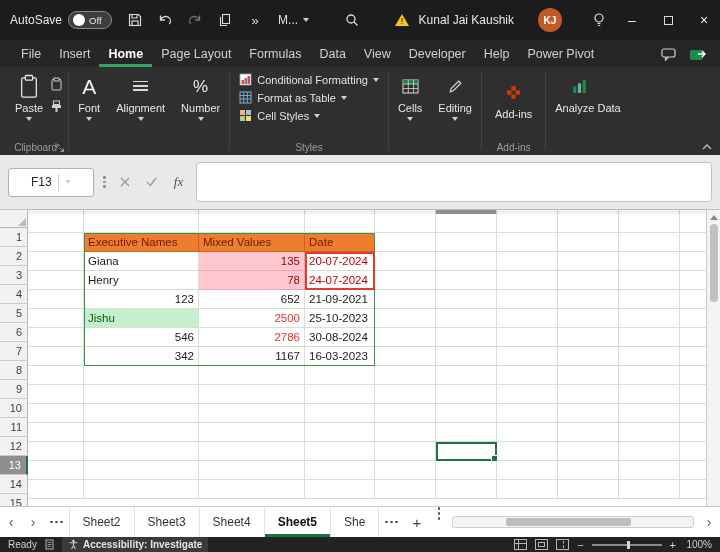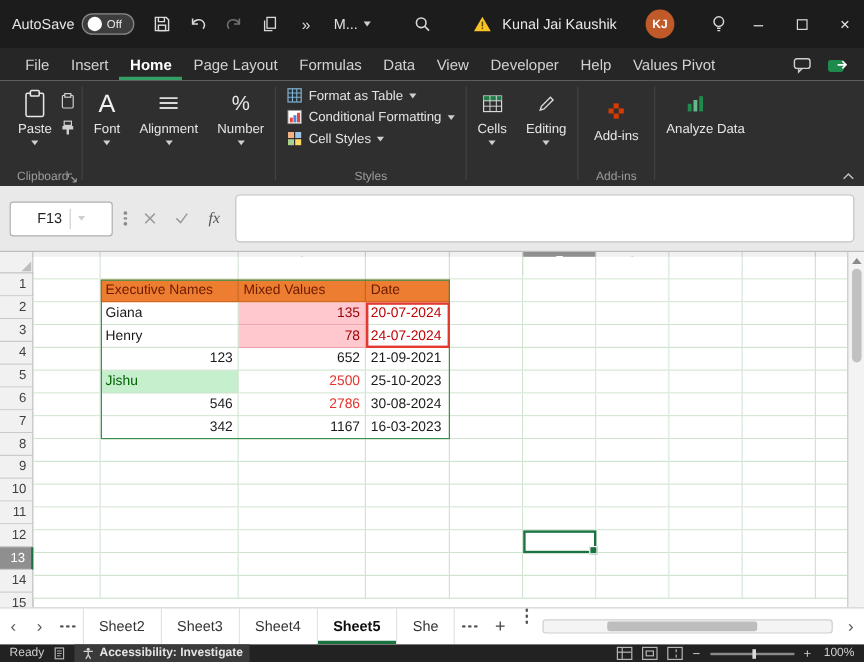--- a/index.html
+++ b/index.html
@@ -189,21 +189,21 @@
     <div style="display:flex">
         <div class="mitem">File</div>
         <div class="mitem">Insert</div>
         <div class="mitem active">Home</div>
         <div class="mitem">Page Layout</div>
         <div class="mitem">Formulas</div>
         <div class="mitem">Data</div>
         <div class="mitem">View</div>
         <div class="mitem">Developer</div>
         <div class="mitem">Help</div>
-        <div class="mitem">Values Pivot</div>
+        <div class="mitem">Power Pivot</div>
       </div>
     <div class="menu-right">
       <span>
           <svg width="17" height="16" viewBox="0 0 17 16">
             <rect x="2" y="3" width="13" height="8" rx="2" fill="none" stroke="#cfcfcf" stroke-width="1.2"></rect>
             <path d="M5.5 11v3l3-3" fill="none" stroke="#cfcfcf" stroke-width="1.2"></path>
           </svg>
         </span>
       <span>
           <svg width="19" height="16" viewBox="0 0 19 16">
@@ -264,34 +264,34 @@
       <span class="icon-slot">
           <span class="pct">%</span>
         </span>
       <span>Number</span>
       <span class="caret"></span>
     </div>
     <div class="vsep"></div>
     <div class="styles">
       <div class="srow">
         <svg width="13" height="13" viewBox="0 0 13 13">
-            <rect x="1" y="1" width="11" height="11" fill="none" stroke="#7fb3d5"></rect>
-            <path d="M1 4.5h11M1 8h11M4.7 1v11M8.3 1v11" stroke="#7fb3d5" stroke-width=".9"></path>
-          </svg>
-        <span>Format as Table</span>
-        <span class="caret"></span>
-      </div>
-      <div class="srow">
-        <svg width="13" height="13" viewBox="0 0 13 13">
             <rect x="1" y="1" width="11" height="11" fill="#fff" stroke="#999" stroke-width=".8"></rect>
             <rect x="2.5" y="7" width="2.5" height="4" fill="#e8453c"></rect>
             <rect x="5.5" y="5" width="2.5" height="6" fill="#4a89dc"></rect>
             <rect x="8.5" y="3" width="2.5" height="8" fill="#e8453c"></rect>
           </svg>
         <span>Conditional Formatting</span>
+        <span class="caret"></span>
+      </div>
+      <div class="srow">
+        <svg width="13" height="13" viewBox="0 0 13 13">
+            <rect x="1" y="1" width="11" height="11" fill="none" stroke="#7fb3d5"></rect>
+            <path d="M1 4.5h11M1 8h11M4.7 1v11M8.3 1v11" stroke="#7fb3d5" stroke-width=".9"></path>
+          </svg>
+        <span>Format as Table</span>
         <span class="caret"></span>
       </div>
       <div class="srow">
         <svg width="13" height="13" viewBox="0 0 13 13">
             <rect x="1" y="1" width="5" height="5" fill="#f4b183"></rect>
             <rect x="7" y="1" width="5" height="5" fill="#9dc3e6"></rect>
             <rect x="1" y="7" width="5" height="5" fill="#a9d18e"></rect>
             <rect x="7" y="7" width="5" height="5" fill="#ffd966"></rect>
           </svg>
         <span>Cell Styles</span>

